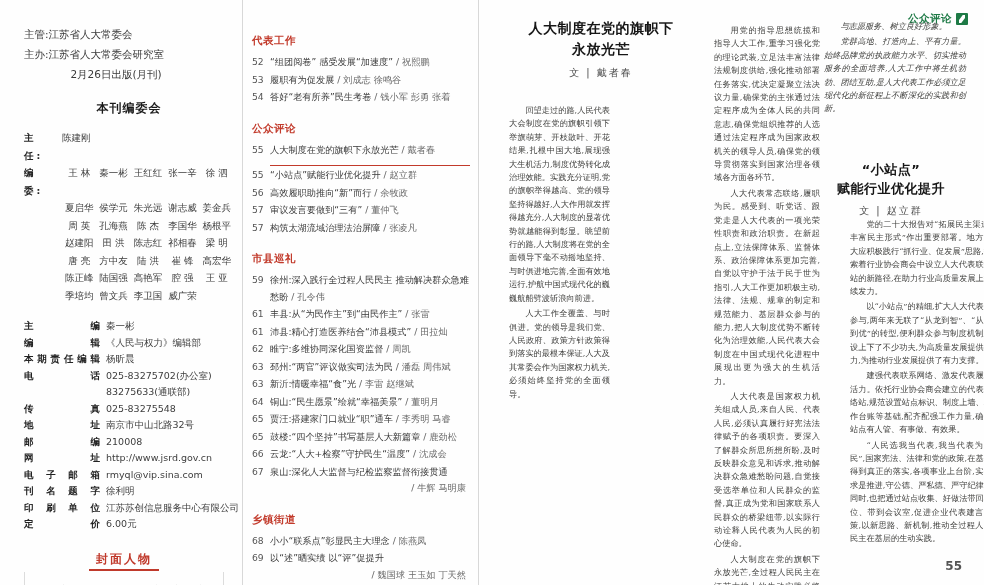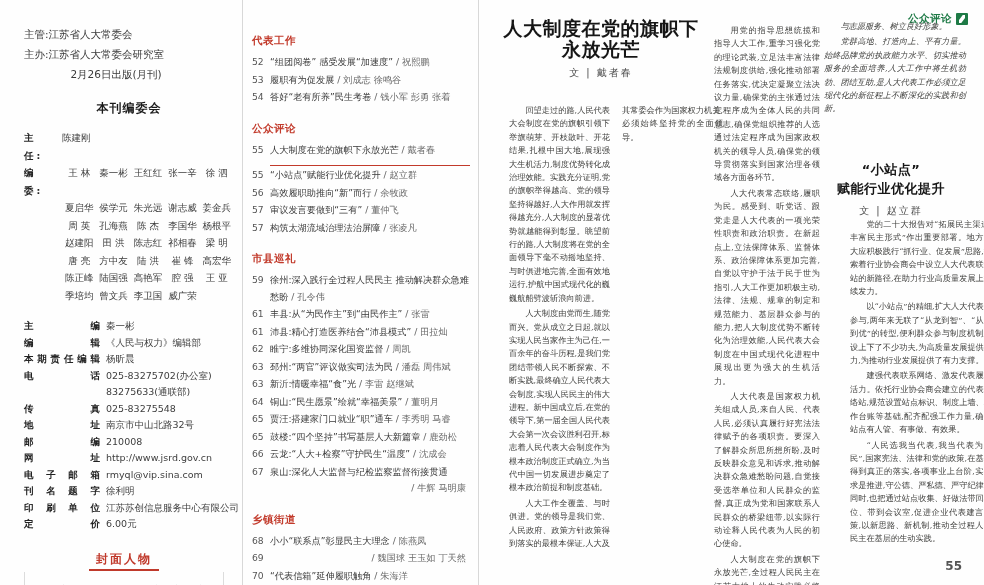--- a/index.html
+++ b/index.html
@@ -108,21 +108,21 @@
   .toc-item.hl .tx { border-bottom: 1px solid #c23a2b; padding-bottom: 7px; display: inline-block; }
   .toc-item .cont { display: block; }
   .toc-item .cont.right { text-align: right; padding-right: 4px; }
 
   
   .articles { position: absolute; left: 486px; top: 0; width: 498px; height: 585px; }
 
   .art { position: absolute; }
   .art-title {
     text-align: center; font-weight: bold; color: #161616;
-    font-size: 19px; line-height: 21px; letter-spacing: .5px;
+    font-size: 14px; line-height: 21px; letter-spacing: .5px;
   }
   .art-title.small { font-size: 13px; line-height: 19px; }
   .art-byline {
     text-align: center; font-size: 10px; color: #4a4a4a;
     margin-top: 6px; letter-spacing: 2px;
   }
 
   .hbody {
     font-size: 8.2px; line-height: 13.4px; color: #41413f;
     text-align: justify; font-family: "DejaVu Serif", "Liberation Serif", serif;
@@ -440,41 +440,41 @@
         </span>
       </div>
       <div class="toc-sec gap">乡镇街道</div>
       <div class="toc-item">
         <span class="pg">68</span>
         <span class="tx"><span>小小“联系点”彰显民主大理念</span><span class="au">  /  陈燕凤</span></span>
       </div>
       <div class="toc-item">
         <span class="pg">69</span>
         <span class="tx">
+          <span class="cont">以“述”晒实绩  以“评”促提升</span>
           <span class="cont right au">/ 魏国球  王玉如  丁天然</span>
         </span>
       </div>
       <div class="toc-item">
         <span class="pg">70</span>
         <span class="tx"><span>“代表信箱”延伸履职触角</span><span class="au">  /  朱海洋</span></span>
       </div>
     </div>
 
   <div class="articles">
 
     <div class="art" id="art1">
       <div class="art-title">
         <div>人大制度在党的旗帜下</div>
         <div>永放光芒</div>
       </div>
       <div class="art-byline">文 | 戴者春</div>
     </div>
     <div class="hbody" id="art1-cols">
         <p>回望走过的路,人民代表大会制度在党的旗帜引领下举旗萌芽、开枝散叶、开花结果,扎根中国大地,展现强大生机活力,制度优势转化成治理效能。实践充分证明,党的旗帜举得越高、党的领导坚持得越好,人大作用就发挥得越充分,人大制度的显著优势就越能得到彰显。眺望前行的路,人大制度将在党的全面领导下毫不动摇地坚持、与时俱进地完善,全面有效地运行,护航中国式现代化的巍巍航船劈波斩浪向前进。</p>
-        <p>人大制度由党而生,随党而兴。党从成立之日起,就以实现人民当家作主为己任,一百余年的奋斗历程,是我们党团结带领人民不断探索、不断实践,最终确立人民代表大会制度,实现人民民主的伟大进程。新中国成立后,在党的领导下,第一届全国人民代表大会第一次会议胜利召开,标志着人民代表大会制度作为根本政治制度正式确立,为当代中国一切发展进步奠定了根本政治前提和制度基础。</p>
         <p>人大工作全覆盖、与时俱进。党的领导是我们党、人民政府、政策方针政策得到落实的最根本保证,人大及其常委会作为国家权力机关,必须始终坚持党的全面领导。</p>
       </div>
     <div class="hbody" id="art1-right">
         <p>用党的指导思想统揽和指导人大工作,重学习强化党的理论武装,立足法丰富法律法规制度供给,强化推动部署任务落实,优决定凝聚立法决议力量,确保党的主张通过法定程序成为全体人民的共同意志,确保党组织推荐的人选通过法定程序成为国家政权机关的领导人员,确保党的领导贯彻落实到国家治理各领域各方面各环节。</p>
         <p>人大代表常态联络,履职为民。感受到、听党话、跟党走是人大代表的一项光荣性职责和政治职责。在新起点上,立法保障体系、监督体系、政治保障体系更加完善,自觉以守护于法于民于世为指引,人大工作更加积极主动,法律、法规、规章的制定和规范能力、基层群众参与的能力,把人大制度优势不断转化为治理效能,人民代表大会制度在中国式现代化进程中展现出更为强大的生机活力。</p>
         <p>人大代表是国家权力机关组成人员,来自人民、代表人民,必须认真履行好宪法法律赋予的各项职责。要深入了解群众所思所想所盼,及时反映群众意见和诉求,推动解决群众急难愁盼问题,自觉接受选举单位和人民群众的监督,真正成为党和国家联系人民群众的桥梁纽带,以实际行动诠释人民代表为人民的初心使命。</p>
         <p>人大制度在党的旗帜下永放光芒,全过程人民民主在江苏大地上的生动实践必将更加丰富多彩。我们要更加紧密地团结在党中央周围,坚定不移走中国特色社会主义政治发展道路,以更高站位、更宽视野、更大力度推动人大工作高质量发展,为推进中国式现代化江苏新实践贡献人大力量。</p>
       </div>
 
     <div class="hbody" id="art2-pre">

